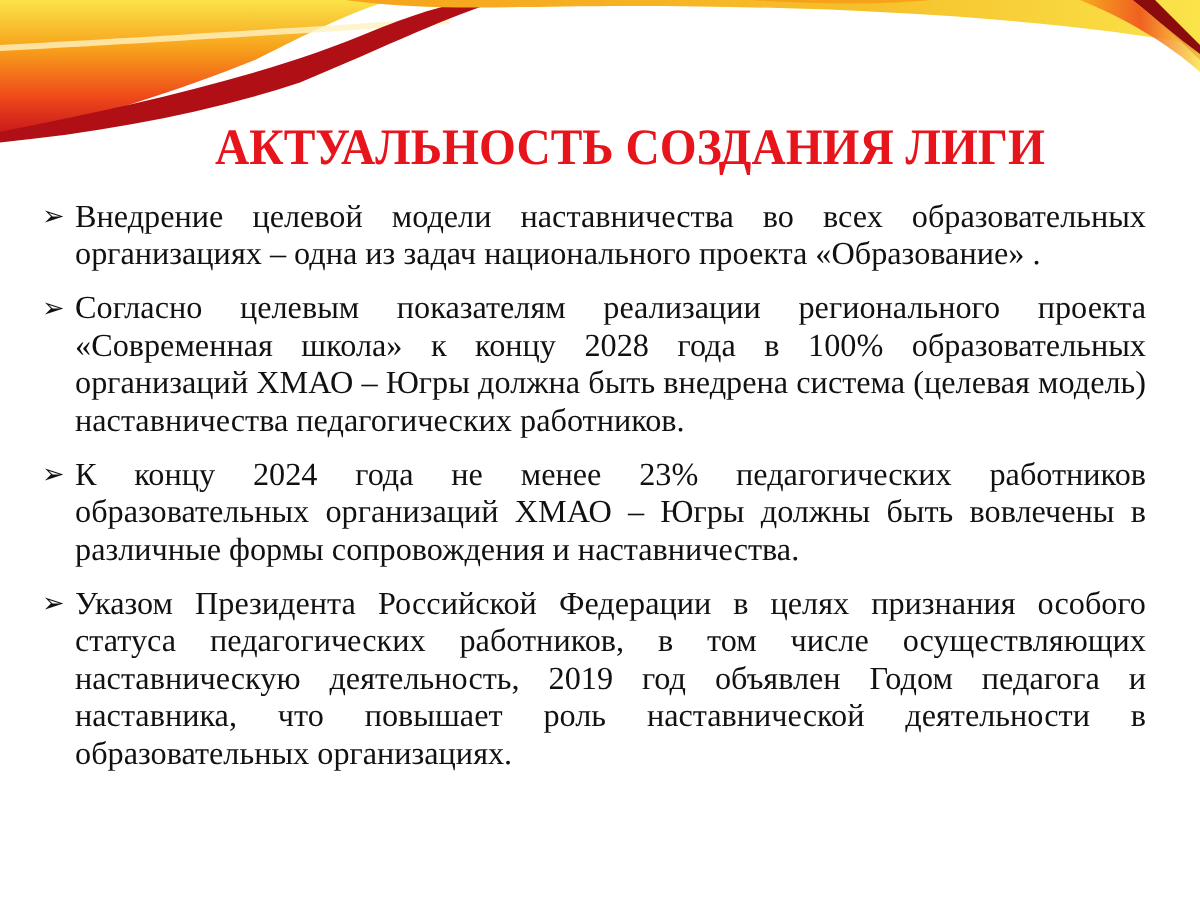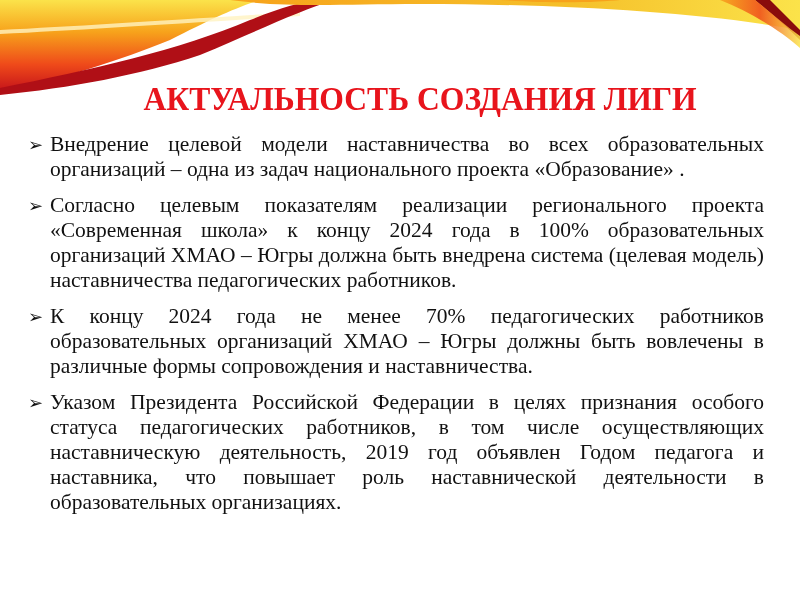--- a/index.html
+++ b/index.html
@@ -70,27 +70,27 @@
   <path d="M720,0 L755,0 C770,12 785,25 800,36 L800,48 C780,30 750,12 720,0 Z" fill="url(#g2)" opacity="0.85"></path>
 </svg>
 
 <div class="title">
   <span>АКТУАЛЬНОСТЬ СОЗДАНИЯ ЛИГИ</span>
 </div>
 
 <ul class="bullets">
   <li class="bullet">
     <span class="mark">➢</span>
-    <span>Внедрение целевой модели наставничества во всех образовательных организаций – одна из  задач национального проекта «Образование» .</span>
+    <span>Внедрение целевой модели наставничества во всех образовательных организациях – одна из  задач национального проекта «Образование» .</span>
   </li>
   <li class="bullet">
     <span class="mark">➢</span>
-    <span>Согласно целевым показателям реализации регионального проекта «Современная школа» к концу 2024 года в 100% образовательных организаций ХМАО – Югры должна быть внедрена система (целевая модель) наставничества педагогических работников.</span>
+    <span>Согласно целевым показателям реализации регионального проекта «Современная школа» к концу 2028 года в 100% образовательных организаций ХМАО – Югры должна быть внедрена система (целевая модель) наставничества педагогических работников.</span>
   </li>
   <li class="bullet">
     <span class="mark">➢</span>
-    <span>К концу 2024 года не менее 70% педагогических работников образовательных организаций ХМАО – Югры должны быть вовлечены в различные формы сопровождения и наставничества.</span>
+    <span>К концу 2024 года не менее 23% педагогических работников образовательных организаций ХМАО – Югры должны быть вовлечены в различные формы сопровождения и наставничества.</span>
   </li>
   <li class="bullet">
     <span class="mark">➢</span>
     <span>Указом Президента Российской Федерации в целях признания особого статуса педагогических работников, в том числе осуществляющих наставническую деятельность, 2019 год объявлен Годом педагога и наставника, что повышает роль наставнической деятельности в образовательных организациях.</span>
   </li>
 </ul>
 
 </body></html>

